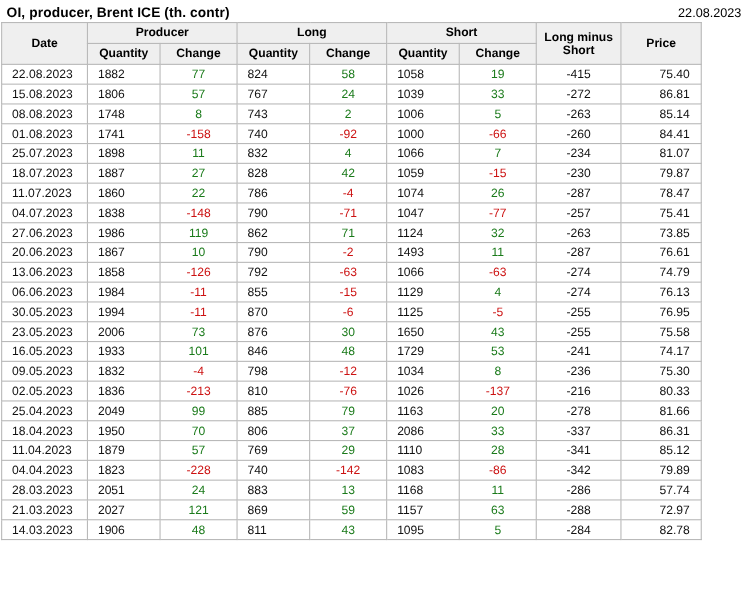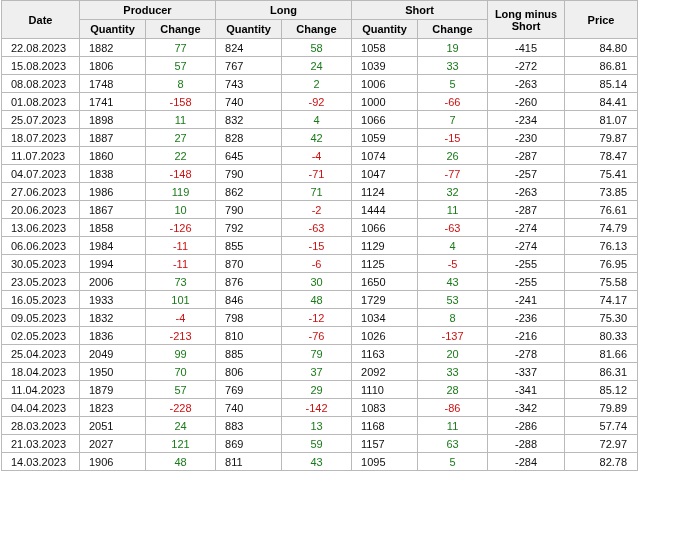--- a/index.html
+++ b/index.html
@@ -101,20 +101,24 @@
   col.c-q     { width: 66px; }
   col.c-c     { width: 70px; }
   col.c-lms   { width: 77px; }
   col.c-price { width: 73px; }
 </style>
 </head>
 <body>
 
 <div class="page">
 
+  <div class="header-bar">
+    <span class="title">OI, producer, Brent ICE (th. contr)</span>
+    <span class="date-stamp">22.08.2023</span>
+  </div>
 
   <table class="data">
     <colgroup>
       <col class="c-date">
         <col class="c-q">
         <col class="c-c">
       <col class="c-q">
         <col class="c-c">
         <col class="c-q">
         <col class="c-c">
@@ -142,21 +146,21 @@
     <tbody id="tbody">
         <tr>
           <td class="num">22.08.2023</td>
           <td class="num">1882</td>
           <td class="chg pos">77</td>
           <td class="num">824</td>
           <td class="chg pos">58</td>
           <td class="num">1058</td>
           <td class="chg pos">19</td>
           <td class="lms">-415</td>
-          <td class="price">84.80</td>
+          <td class="price">75.40</td>
         </tr>
         <tr>
           <td class="num">15.08.2023</td>
           <td class="num">1806</td>
           <td class="chg pos">57</td>
           <td class="num">767</td>
           <td class="chg pos">24</td>
           <td class="num">1039</td>
           <td class="chg pos">33</td>
           <td class="lms">-272</td>
@@ -203,21 +207,21 @@
           <td class="chg pos">42</td>
           <td class="num">1059</td>
           <td class="chg neg">-15</td>
           <td class="lms">-230</td>
           <td class="price">79.87</td>
         </tr>
         <tr>
           <td class="num">11.07.2023</td>
           <td class="num">1860</td>
           <td class="chg pos">22</td>
-          <td class="num">645</td>
+          <td class="num">786</td>
           <td class="chg neg">-4</td>
           <td class="num">1074</td>
           <td class="chg pos">26</td>
           <td class="lms">-287</td>
           <td class="price">78.47</td>
         </tr>
         <tr>
           <td class="num">04.07.2023</td>
           <td class="num">1838</td>
           <td class="chg neg">-148</td>
@@ -238,21 +242,21 @@
           <td class="chg pos">32</td>
           <td class="lms">-263</td>
           <td class="price">73.85</td>
         </tr>
         <tr>
           <td class="num">20.06.2023</td>
           <td class="num">1867</td>
           <td class="chg pos">10</td>
           <td class="num">790</td>
           <td class="chg neg">-2</td>
-          <td class="num">1444</td>
+          <td class="num">1493</td>
           <td class="chg pos">11</td>
           <td class="lms">-287</td>
           <td class="price">76.61</td>
         </tr>
         <tr>
           <td class="num">13.06.2023</td>
           <td class="num">1858</td>
           <td class="chg neg">-126</td>
           <td class="num">792</td>
           <td class="chg neg">-63</td>
@@ -337,21 +341,21 @@
           <td class="chg pos">20</td>
           <td class="lms">-278</td>
           <td class="price">81.66</td>
         </tr>
         <tr>
           <td class="num">18.04.2023</td>
           <td class="num">1950</td>
           <td class="chg pos">70</td>
           <td class="num">806</td>
           <td class="chg pos">37</td>
-          <td class="num">2092</td>
+          <td class="num">2086</td>
           <td class="chg pos">33</td>
           <td class="lms">-337</td>
           <td class="price">86.31</td>
         </tr>
         <tr>
           <td class="num">11.04.2023</td>
           <td class="num">1879</td>
           <td class="chg pos">57</td>
           <td class="num">769</td>
           <td class="chg pos">29</td>

